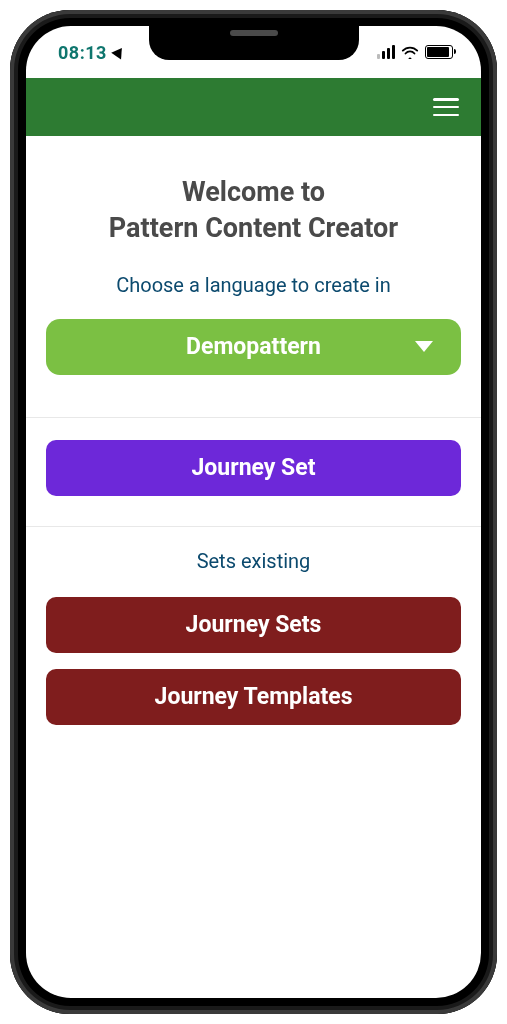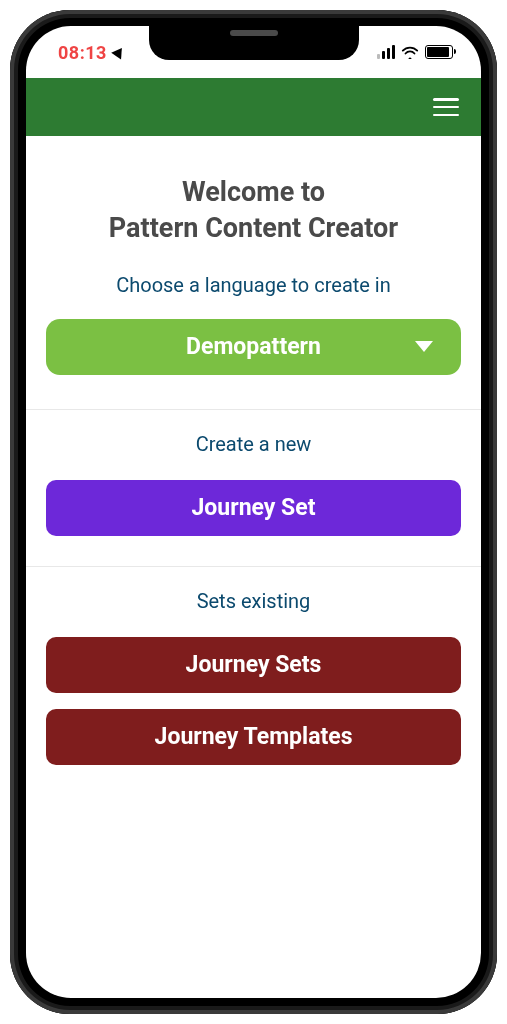--- a/index.html
+++ b/index.html
@@ -51,21 +51,21 @@
     margin-top: 4px;
   }
   .status-bar {
     height: 52px;
     display: flex;
     justify-content: space-between;
     align-items: center;
     padding: 0 28px 0 32px;
     font-weight: 700;
     font-size: 18px;
-    color: #ef4444;
+    color: #0f766e;
     letter-spacing: 0.5px;
   }
   .status-left { display: flex; align-items: center; gap: 4px; }
   .status-right { display: flex; align-items: center; gap: 6px; }
   .location-icon {
     width: 0; height: 0;
     border-left: 6px solid transparent;
     border-right: 6px solid transparent;
     border-bottom: 10px solid #000;
     transform: rotate(35deg);
@@ -117,21 +117,21 @@
     display: flex; flex-direction: column; justify-content: space-between;
     cursor: pointer;
   }
   .hamburger span {
     height: 2.5px; background: #fff; border-radius: 2px;
   }
   .content {
     padding: 0;
   }
   .section {
-    padding: 28px 20px 30px;
+    padding: 28px 20px 38px;
     border-bottom: 1px solid #e8e8e8;
     text-align: center;
   }
   .section:last-of-type { border-bottom: none; }
   .welcome {
     padding-top: 38px;
   }
   .welcome h1 {
     font-size: 27px;
     font-weight: 700;
@@ -236,21 +236,20 @@
           <span>Pattern Content Creator</span>
         </h1>
         <div class="sub-label">Choose a language to create in</div>
         <div class="dropdown">
           <span>Demopattern</span>
           <span class="caret"></span>
         </div>
       </div>
 
       <div class="section section-create">
-        <div class="sub-label">Create a new</div>
         <div class="btn btn-mid">
           <span>Journey Set</span>
         </div>
       </div>
 
       <div class="section section-view">
         <div class="sub-label">Sets existing</div>
         <div class="btn btn-dark">
           <span>Journey Sets</span>
         </div>

